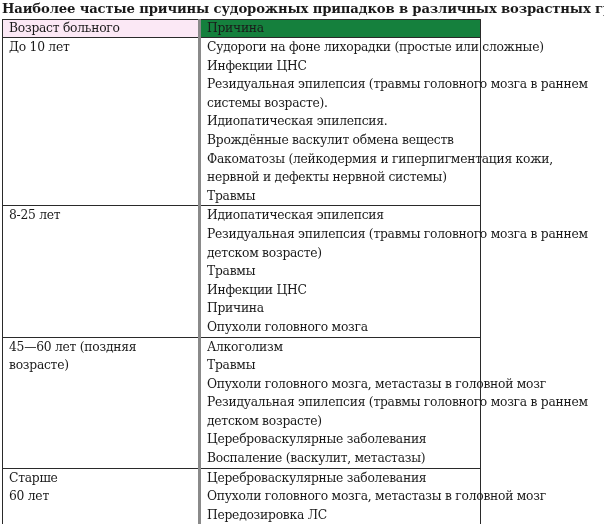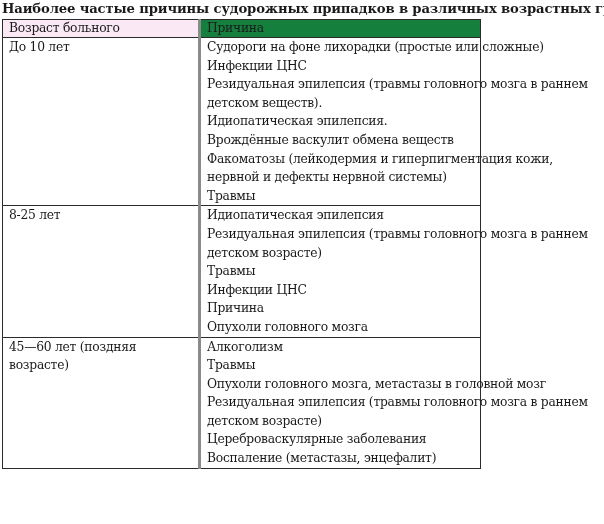--- a/index.html
+++ b/index.html
@@ -33,21 +33,21 @@
   </tr>
 
   <tr>
     <td class="age">
       <span class="line">До 10 лет</span>
     </td>
     <td class="cause">
       <span class="line">Судороги на фоне лихорадки (простые или сложные)</span>
       <span class="line">Инфекции ЦНС</span>
       <span class="line">Резидуальная эпилепсия (травмы головного мозга в раннем</span>
-      <span class="line">детском веществ).</span>
+      <span class="line">системы возрасте).</span>
       <span class="line">Идиопатическая эпилепсия.</span>
       <span class="line">Врождённые васкулит обмена веществ</span>
       <span class="line">Факоматозы (лейкодермия и гиперпигментация кожи,</span>
       <span class="line">нервной и дефекты нервной системы)</span>
       <span class="line">Травмы</span>
     </td>
   </tr>
 
   <tr>
     <td class="age">
@@ -69,18 +69,29 @@
       <span class="line">45—60 лет (поздняя</span>
       <span class="line">возрасте)</span>
     </td>
     <td class="cause">
       <span class="line">Алкоголизм</span>
       <span class="line">Травмы</span>
       <span class="line">Опухоли головного мозга, метастазы в головной мозг</span>
       <span class="line">Резидуальная эпилепсия (травмы головного мозга в раннем</span>
       <span class="line">детском возрасте)</span>
       <span class="line">Цереброваскулярные заболевания</span>
-      <span class="line">Воспаление (метастазы, энцефалит)</span>
+      <span class="line">Воспаление (васкулит, метастазы)</span>
     </td>
   </tr>
 
+  <tr>
+    <td class="age">
+      <span class="line">Старше</span>
+      <span class="line">60 лет</span>
+    </td>
+    <td class="cause">
+      <span class="line">Цереброваскулярные заболевания</span>
+      <span class="line">Опухоли головного мозга, метастазы в головной мозг</span>
+      <span class="line">Передозировка ЛС</span>
+    </td>
+  </tr>
 </tbody>
   </table>
 
 </body></html>

